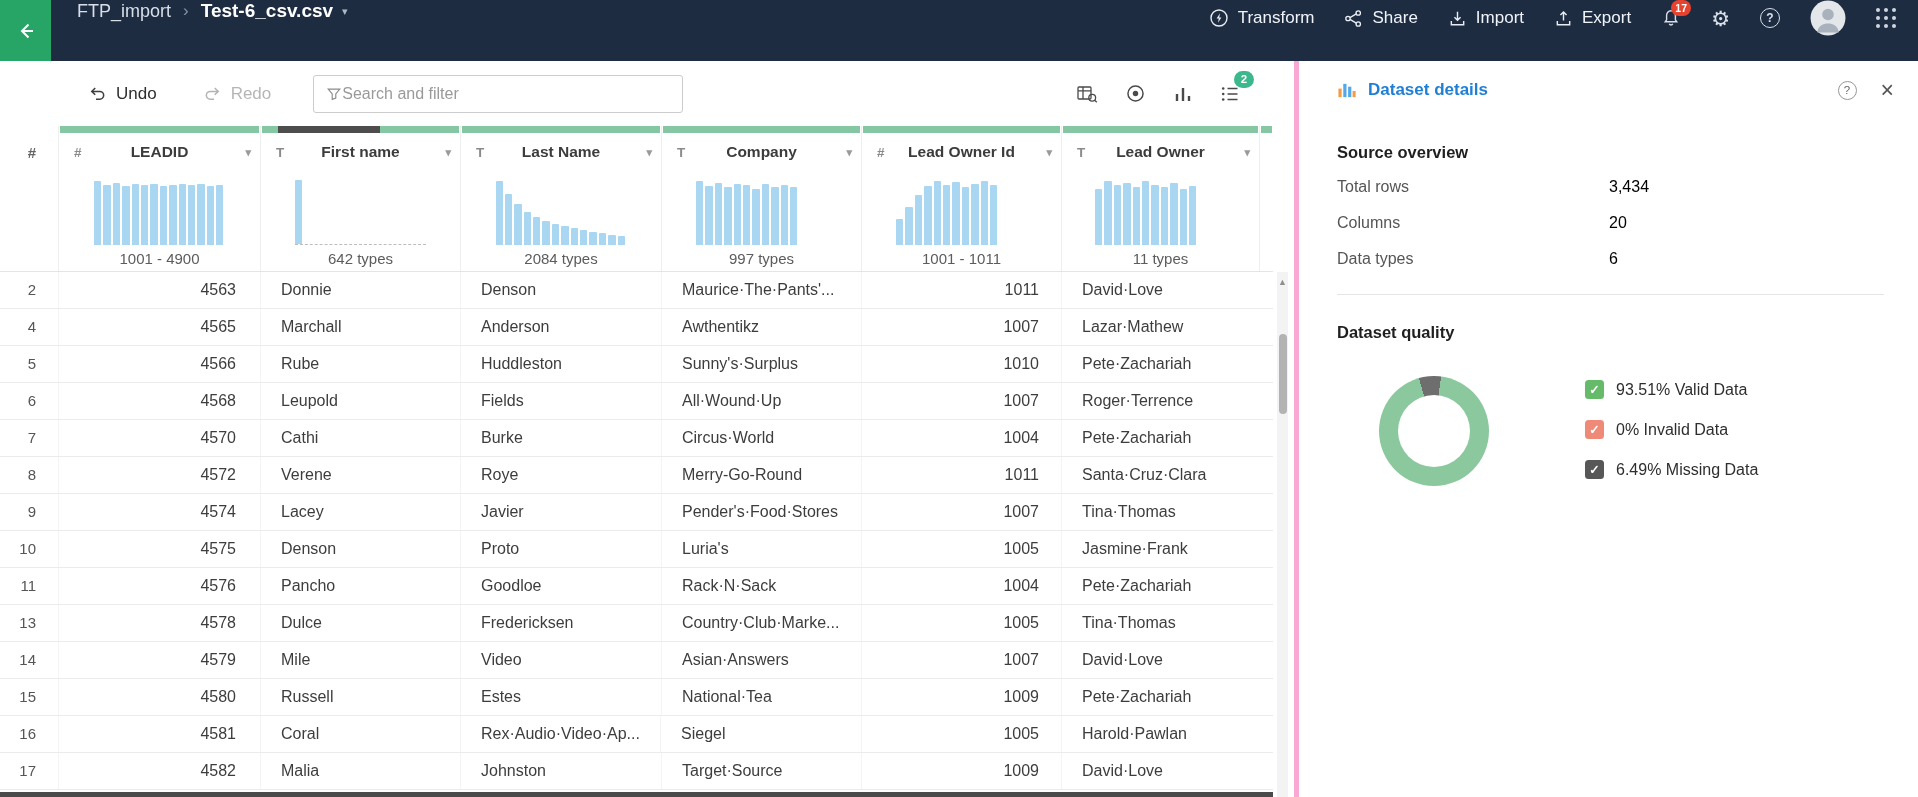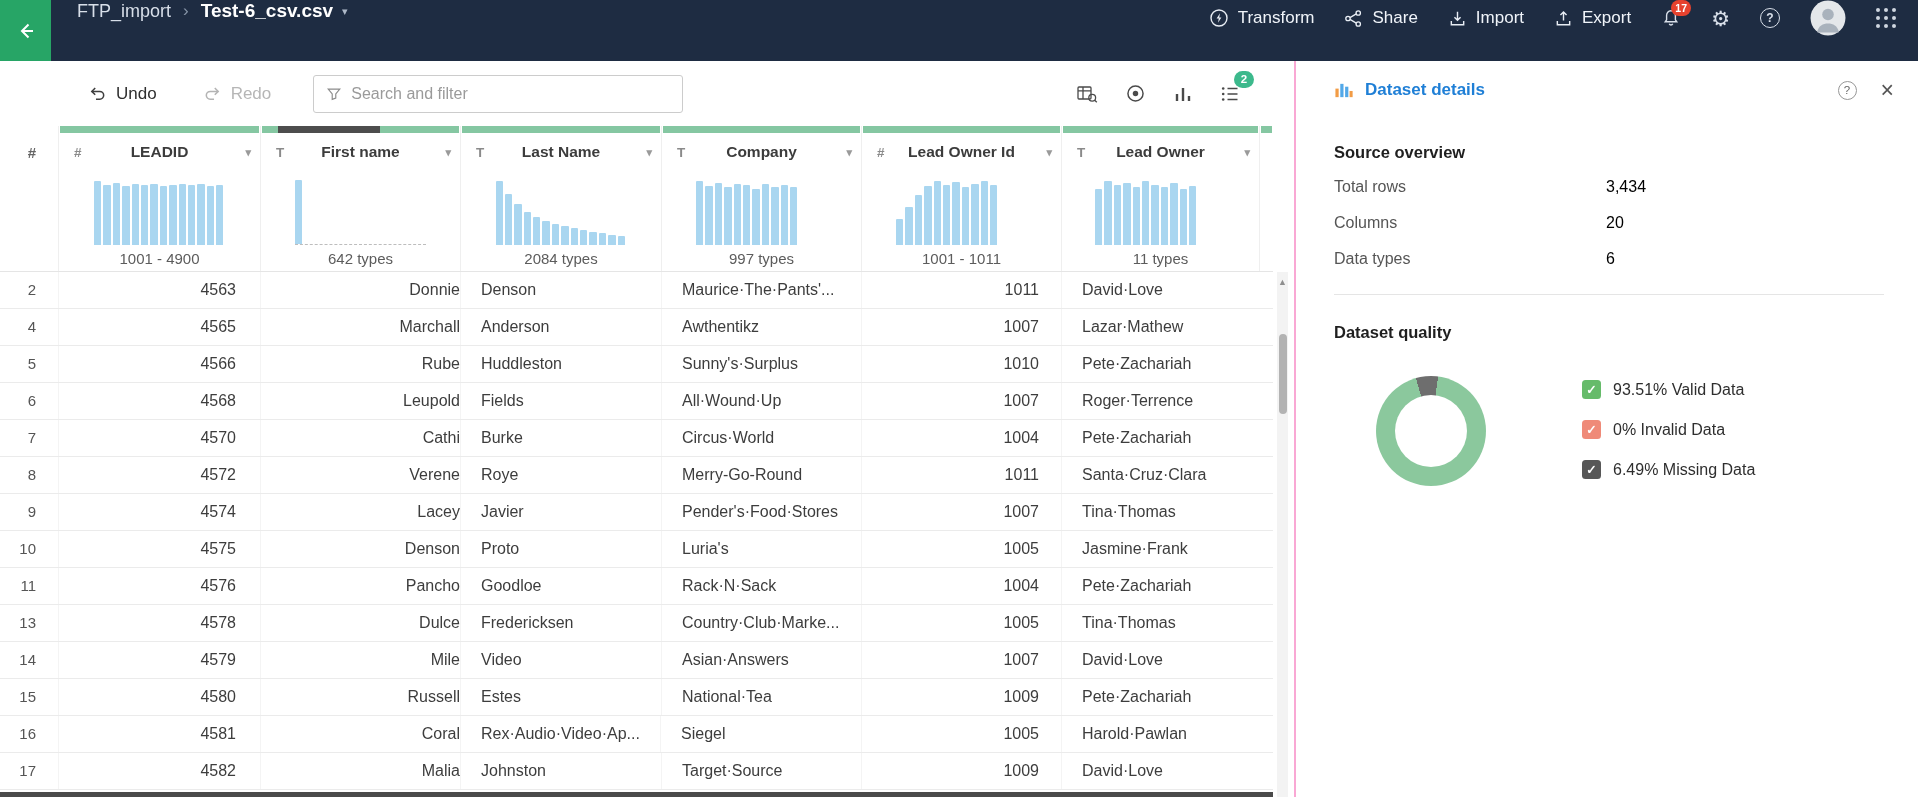--- a/index.html
+++ b/index.html
@@ -27,28 +27,28 @@
   .apps-dots { display:grid; grid-template-columns:repeat(3,4px); gap:4px; cursor:pointer; }
   .apps-dots span { width:4px; height:4px; border-radius:50%; background:#cfd6e0; }
   .badge { position:absolute; color:#fff; font-weight:bold; display:flex; align-items:center;
            justify-content:center; }
   .notif-badge { top:-8px; left:10px; min-width:20px; height:16px; border-radius:8px;
                  font-size:10.5px; padding:0 4px; }
 
   
   .content { display:flex; height:736px; }
   .table-pane { width:1294px; flex:0 0 auto; position:relative; background:#fff; }
-  .panel { flex:1; border-left:2px solid #f9a8d4; padding:14px 24px 14px 38px; background:#fff; }
+  .panel { flex:1; border-left:5px solid #f9a8d4; padding:14px 24px 14px 38px; background:#fff; }
 
   
   .toolbar { display:flex; align-items:center; height:65px; padding-left:88px; }
   .tool { display:flex; align-items:center; gap:9px; font-size:17px; color:#2f2f2f; cursor:pointer; }
   .tool.redo { margin-left:46px; color:#b6b6b6; }
   .searchbox { margin-left:42px; width:370px; height:38px; border:1px solid #ccc; border-radius:3px;
-               display:flex; align-items:center; padding:0 12px; gap:9px; background:#fff; }
+               display:flex; align-items:center; padding:0 12px; gap:0; background:#fff; }
   .searchbox input { border:none; outline:none; flex:1; font-size:16px; color:#333; font-family:inherit; }
   .searchbox input::placeholder { color:#9a9a9a; }
   .toolbar-right { margin-left:auto; padding-right:54px; display:flex; align-items:center; gap:27px; }
   .steps-badge { top:-13px; right:-14px; min-width:20px; height:17px; border-radius:8.5px;
                  font-size:11.5px; padding:0 4px; }
 
   
   .grid-header { display:flex; width:1273px; height:146px; border-bottom:1px solid #e5e5e5; }
   .hcols { display:flex; }
   .hcol { display:flex; flex-direction:column; border-right:1px solid #efefef; }
@@ -74,21 +74,21 @@
   .hsum { margin-top:5px; text-align:center; font-size:15px; color:#5c5c5c; }
 
   
   .grid-body { width:1273px; height:525px; overflow:hidden; }
   .row { display:flex; width:1273px; height:37px; border-bottom:1px solid #ebebeb; background:#fff; }
   .cell { font-size:16px; color:#3d3d3d; line-height:36px; overflow:hidden; white-space:nowrap;
           border-right:1px solid #f4f4f4; cursor:default; }
   .cell.num { text-align:right; }
   .c0 { width:59px; padding-right:22px; color:#555; font-size:15px; }
   .c1 { width:202px; padding-right:24px; }
-  .c2 { width:200px; padding-left:20px;text-align:right; }
+  .c2 { width:200px; padding-left:20px; }
   .c3 { width:201px; padding-left:20px; }
   .c4 { width:200px; padding-left:20px; }
   .c5 { width:200px; padding-right:22px; }
   .c6 { width:198px; padding-left:20px; border-right:none; }
 
   
   .vscroll { position:absolute; top:211px; bottom:0; right:6px; width:11px; background:#f3f3f3; }
   .vs-arrow { text-align:center; font-size:9px; color:#8f8f8f; padding-top:5px; }
   .vs-thumb { position:absolute; top:62px; left:1.5px; width:8px; height:80px;
               background:#b3b3b3; border-radius:4px; }

